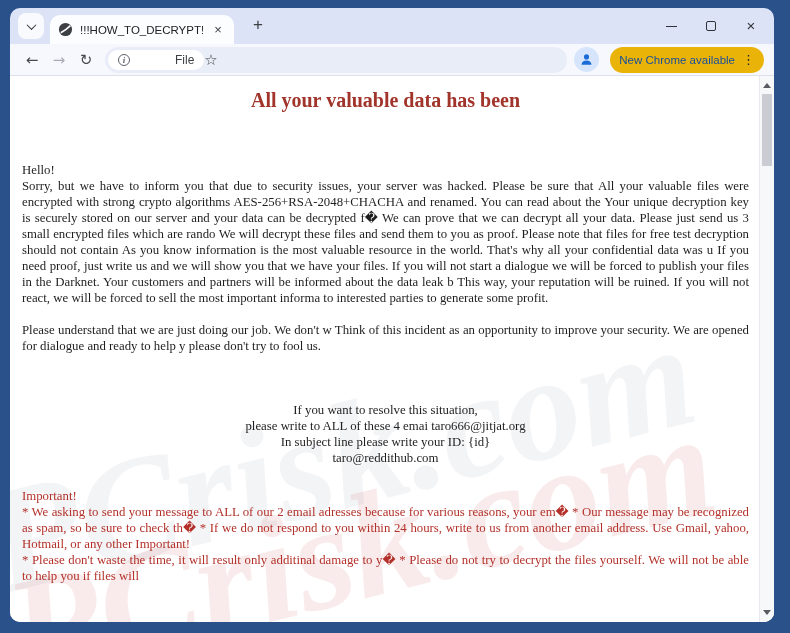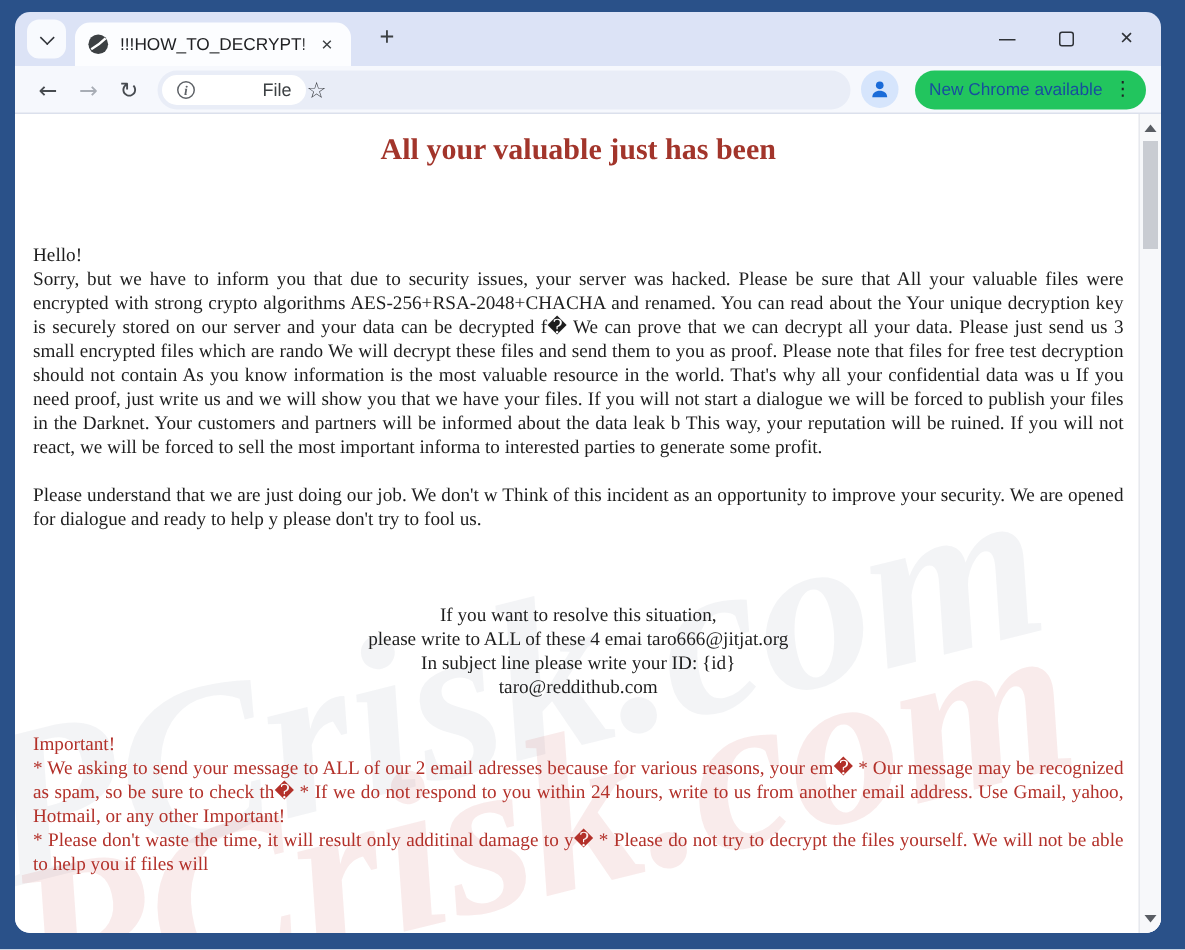--- a/index.html
+++ b/index.html
@@ -38,21 +38,21 @@
           font-size:15px;color:#474b50;cursor:pointer;font-family:"DejaVu Sans",sans-serif;}
   .navbtn.disabled{color:#a8adb5;}
   .omnibox{flex:1;height:26px;border-radius:13px;background:#e9edf7;display:flex;align-items:center;padding:0 10px 0 3px;margin:0 4px;min-width:0;}
   .filechip{height:20px;border-radius:10px;background:#ffffff;display:flex;align-items:center;gap:5px;padding:0 10px;flex-shrink:0;}
   .infoicon{width:12px;height:12px;border:1.3px solid #5f6368;border-radius:50%;color:#5f6368;
             font-size:9px;line-height:10px;text-align:center;font-family:"Liberation Serif",serif;font-style:italic;font-weight:bold;}
   .filelabel{font-size:12px;color:#3c4043;font-weight:400;margin-left:40px;}
   .url{font-size:12.5px;color:#26282c;margin-left:9px;white-space:nowrap;overflow:hidden;flex:1;}
   .star{font-size:15px;color:#44474d;flex-shrink:0;cursor:pointer;font-family:"DejaVu Sans",sans-serif;}
   .avatar{width:25px;height:25px;border-radius:50%;background:#d6e5fc;display:flex;align-items:center;justify-content:center;cursor:pointer;flex-shrink:0;}
-  .updatepill{margin-left:8px;height:26px;border-radius:14px;background:#22c55e;display:flex;align-items:center;gap:7px;
+  .updatepill{margin-left:8px;height:26px;border-radius:14px;background:#eab308;display:flex;align-items:center;gap:7px;
               padding:0 9px;flex-shrink:0;cursor:pointer;}
   .updatetext{font-size:11.5px;color:#174e9e;}
   .dots{font-size:13px;color:#202124;font-family:"DejaVu Sans",sans-serif;}
 
   
   .content{flex:1;background:#fff;position:relative;overflow:hidden;}
   .scrollbar{position:absolute;right:0;top:0;bottom:0;width:15px;background:#f7f8fa;border-left:1px solid #e7e9ee;}
   .sb-up,.sb-down{position:absolute;left:0;width:100%;height:15px;display:flex;align-items:center;justify-content:center;cursor:pointer;}
   .sb-up{top:2px;} .sb-down{bottom:2px;}
   .tri-up{width:0;height:0;border-left:4px solid transparent;border-right:4px solid transparent;border-bottom:5px solid #595d63;}
@@ -125,21 +125,21 @@
         <span class="updatetext">New Chrome available</span>
         <span class="dots">⋮</span>
       </div>
     </div>
 
     <div class="content">
       <div class="wm wm-gray">PCrisk.com</div>
       <div class="wm wm-red">PCrisk.com</div>
 
       <div class="pagetext">
-        <h1>All your valuable just has been</h1>
+        <h1>All your valuable data has been</h1>
         <div class="intro">Hello!</div>
         <p class="just">Sorry, but we have to inform you that due to security issues, your server was hacked. Please be sure that All your valuable files were encrypted with strong crypto algorithms AES-256+RSA-2048+CHACHA and renamed. You can read about the Your unique decryption key is securely stored on our server and your data can be decrypted f� We can prove that we can decrypt all your data. Please just send us 3 small encrypted files which are rando We will decrypt these files and send them to you as proof. Please note that files for free test decryption should not contain As you know information is the most valuable resource in the world. That's why all your confidential data was u If you need proof, just write us and we will show you that we have your files. If you will not start a dialogue we will be forced to publish your files in the Darknet. Your customers and partners will be informed about the data leak b This way, your reputation will be ruined. If you will not react, we will be forced to sell the most important informa to interested parties to generate some profit.</p>
         <p class="just body2">Please understand that we are just doing our job. We don't w Think of this incident as an opportunity to improve your security. We are opened for dialogue and ready to help y please don't try to fool us.</p>
         <div class="contact">
           <div>If you want to resolve this situation,</div>
           <div>please write to ALL of these 4 emai taro666@jitjat.org</div>
           <div>In subject line please write your ID: {id}</div>
           <div>taro@reddithub.com</div>
         </div>
         <div class="important">

